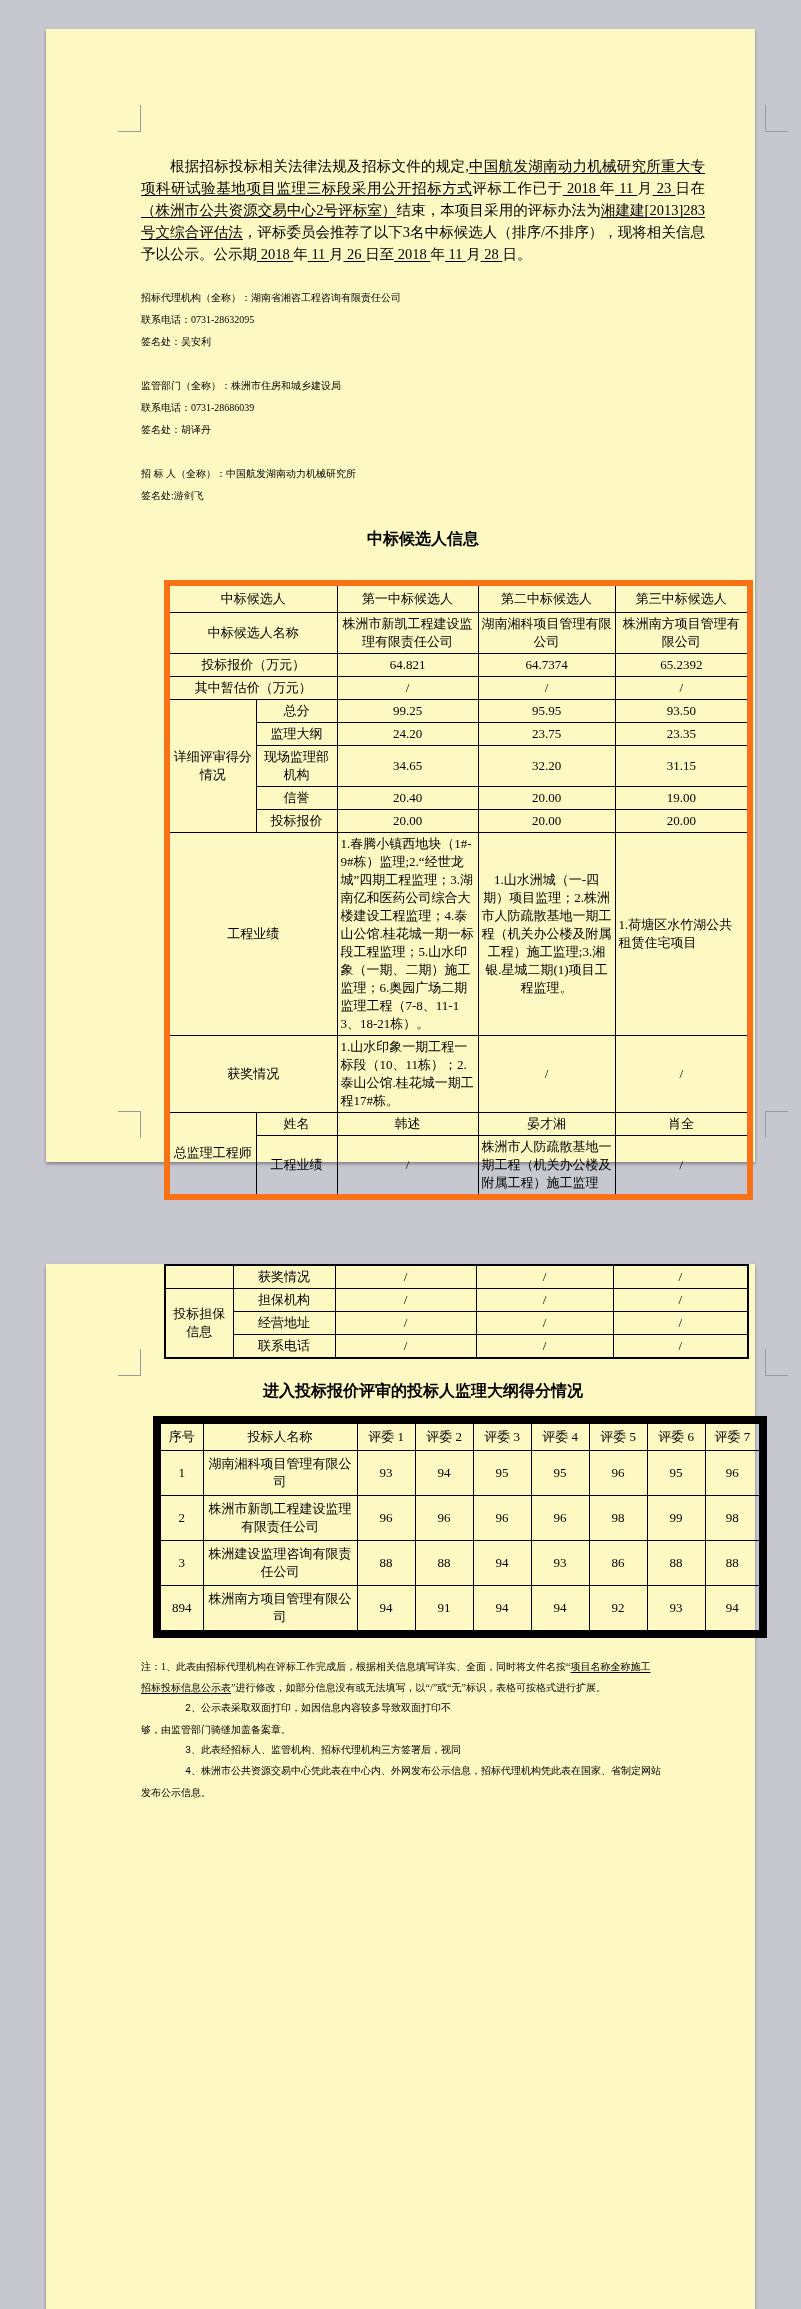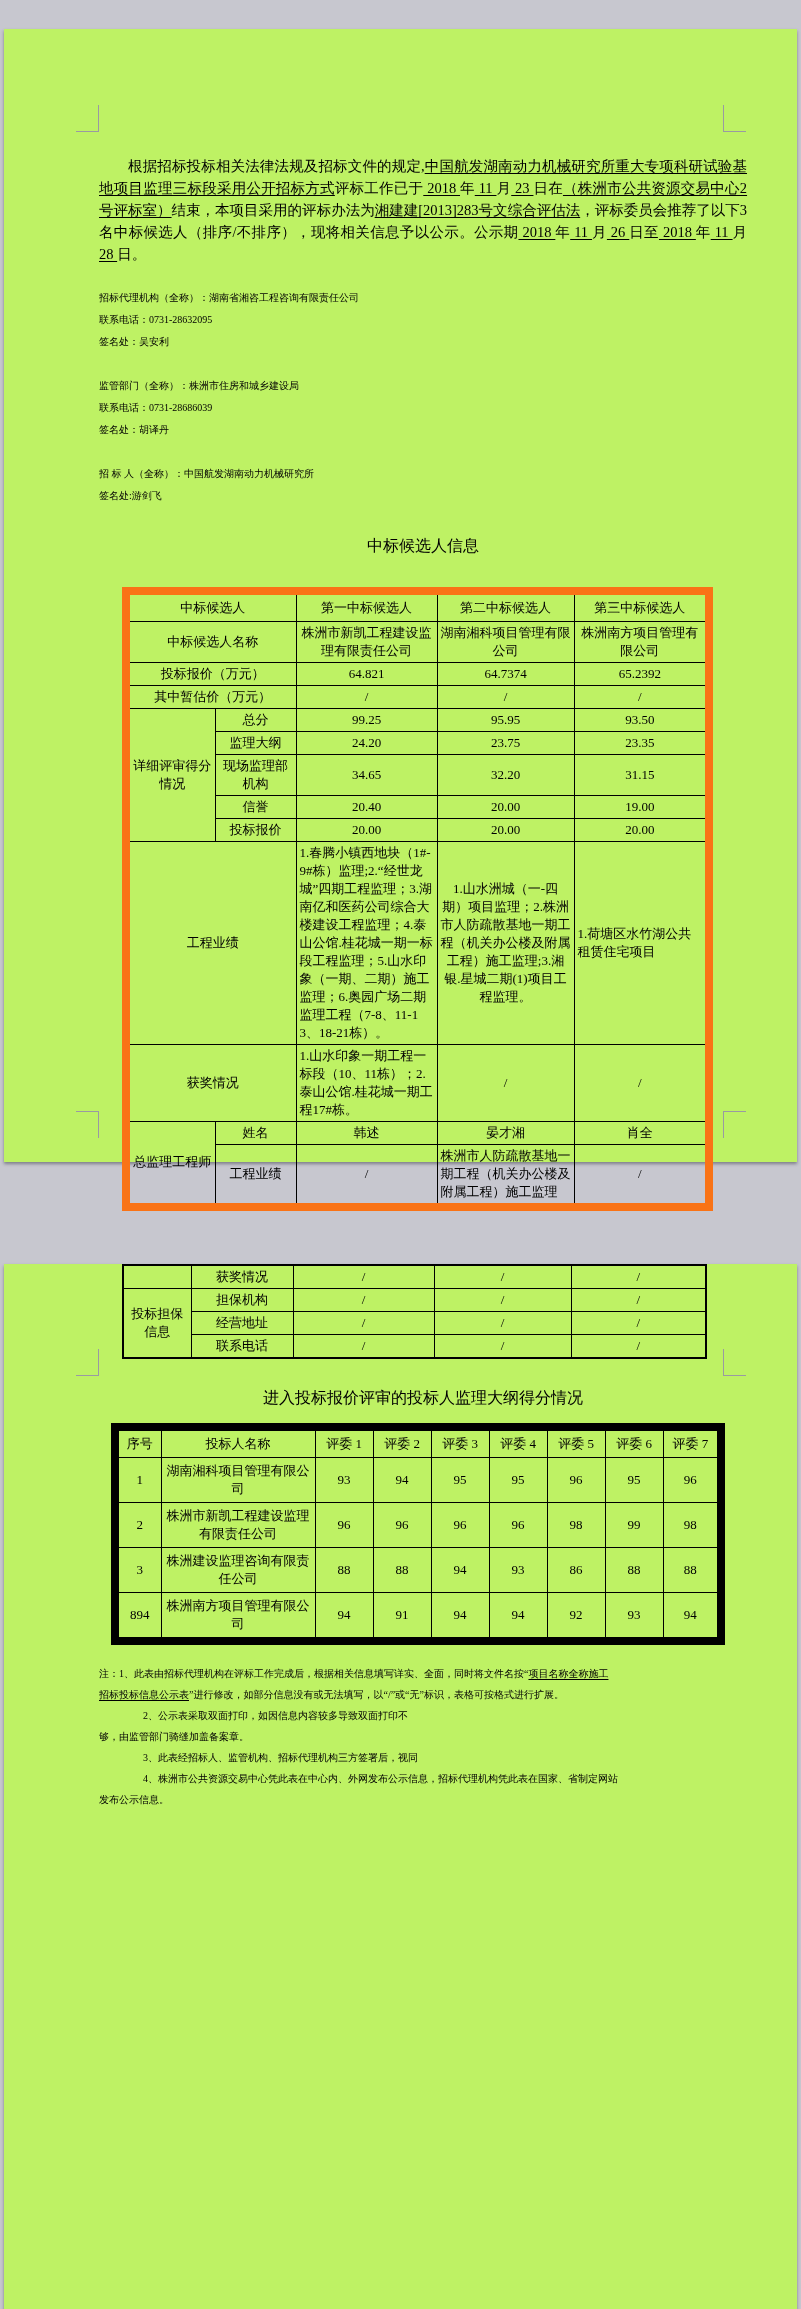--- a/index.html
+++ b/index.html
@@ -6,23 +6,23 @@
   body{
     width:801px;
     background:#c7c7cf;
     font-family:"Liberation Serif","DejaVu Serif",serif;
     color:#000;
     -webkit-font-smoothing:none;
   }
   .doc{padding:14px 0 5px 0;}
   .page{
     position:relative;
-    width:793px;
+    width:709px;
     margin:0 auto;
-    background:#bef264;
+    background:#fef9c3;
     box-shadow:0 2px 3px rgba(40,40,55,.45);
     box-sizing:border-box;
   }
   .page1{height:1133px;margin-bottom:19px;}
   .page2{height:1138px;}
   .content{
     position:relative;
     margin:0 50px 0 95px;
   }
   
@@ -39,48 +39,48 @@
     padding-top:126px;
     font-size:14.5px;
     line-height:22px;
     text-align:justify;
     text-indent:2em;
   }
   .u{text-decoration:underline;text-underline-offset:2px;}
   .contact{margin-top:22px;font-size:10px;line-height:22px;}
   .contact div{white-space:pre;}
   .sec-title{
-    margin-top:29px;
+    margin-top:22px;
     text-align:center;
-    font-weight:normal;
+    font-weight:bold;
     font-size:16px;
     font-family:"Liberation Sans","DejaVu Sans",sans-serif;
   }
   table{
     border-collapse:collapse;
     table-layout:fixed;
     font-size:13px;
     line-height:18px;
   }
   td{
     border:1px solid #000;
     text-align:center;
     vertical-align:middle;
     padding:2px 3px;
     word-break:break-all;
     box-sizing:border-box;
   }
-  .t-main{border:8px solid #f97316;width:583px;margin:30px 0 0 23px;}
+  .t-main{border:6px solid #f97316;width:583px;margin:30px 0 0 23px;}
   .t-cont{border:2px solid #000;width:583px;margin:102px 0 0 23px;}
   .t-score{border:8px solid #000000;width:606px;margin:14px 0 0 12px;}
   .t-score td{padding:4px 2px;}
   td.lt{text-align:left;}
   .h-row td{padding:4px 3px;}
   .notes{margin-top:18px;font-size:10px;line-height:21px;}
-  .nindent{padding-left:44px;}
+  .nindent{padding-left:44px;font-family:Liberation Mono, monospace;}
 </style>
 </head>
 <body>
 
 <div class="doc">
 
   <div class="page page1">
     <div class="mark tl"></div>
     <div class="mark tr"></div>
     <div class="mark bl"></div>

